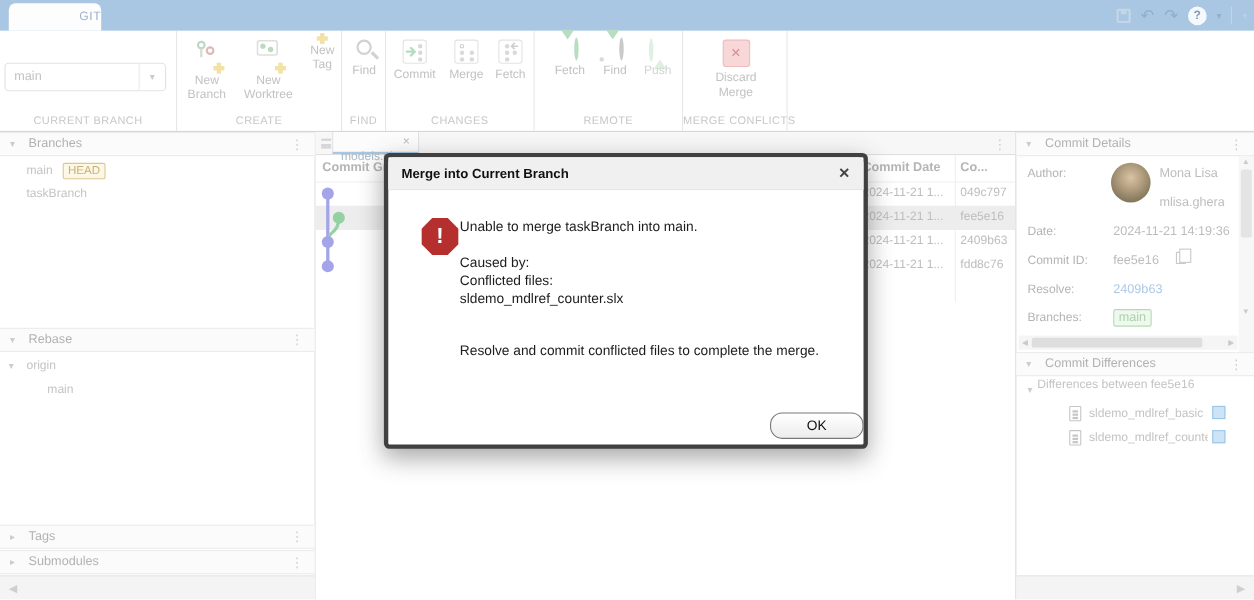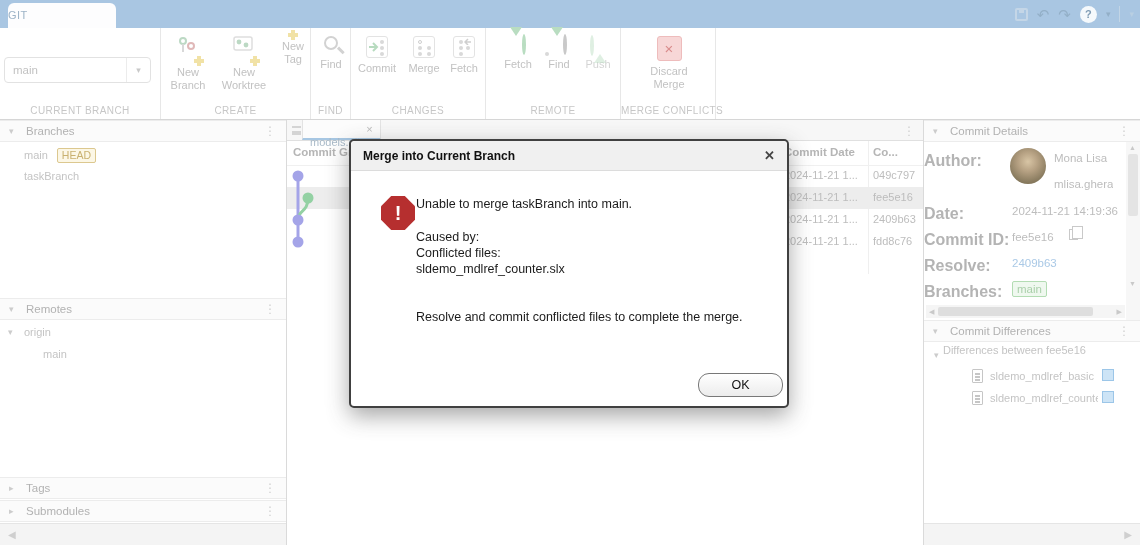--- a/index.html
+++ b/index.html
@@ -2,22 +2,22 @@
 <html><head>
 <meta charset="utf-8">
 <style>
   * { margin:0; padding:0; box-sizing:border-box; }
   html,body { width:1140px; height:545px; }
   body { font-family:"Liberation Sans", sans-serif; background:#fff; position:relative; overflow:hidden; }
   .abs { position:absolute; }
 
   
   #titlebar { left:0; top:0; width:1140px; height:28px; background:#a9c6e2; }
-  #git-tab { left:8px; top:3px; width:108px; height:25px; background:#fdfdfe; border-radius:6px 6px 0 0;
-             text-align:left; line-height:25px; font-size:11px; color:#9db3c7; letter-spacing:.5px; }
+  #git-tab { left:8px; top:3px; width:84px; height:25px; background:#fdfdfe; border-radius:6px 6px 0 0;
+             text-align:right; line-height:25px; font-size:11px; color:#9db3c7; letter-spacing:.5px; }
   #qab { right:6px; top:0; height:28px; display:flex; align-items:center; gap:9px; }
   .qab-glyph { color:#93afc7; font-size:15px; line-height:1; }
   .floppy { width:13px; height:13px; border:2px solid #c4d6e7; border-radius:2px; position:relative; }
   .floppy:before { content:""; position:absolute; left:2px; top:-1px; width:5px; height:4px; background:#c4d6e7; }
   .help-circle { width:17px; height:17px; border-radius:50%; background:#f5f9fc; color:#7f9cb5;
                  font-size:11px; font-weight:bold; text-align:center; line-height:17px; }
   .qab-sep { width:1px; height:16px; background:#c2d5e6; }
   .chev-dim { color:#b9cfe2; }
 
   
@@ -74,42 +74,42 @@
   #doc-kebab { right:8px; top:4px; font-size:12px; color:#cfcfcf; }
   .colhead { position:absolute; top:26px; font-size:11.5px; font-weight:bold; color:#b5b5b5; white-space:nowrap; }
   .gridline-v { position:absolute; top:21px; width:1px; height:133px; background:#efefef; }
   .commit-row { position:absolute; left:0; width:636px; height:22px; }
   .row-sel { background:#ededed; }
   .cell-date { position:absolute; left:497px; top:4px; width:74px; overflow:hidden; font-size:11px; color:#bdbdbd; white-space:nowrap; }
   .cell-id { position:absolute; left:586px; top:4px; width:46px; overflow:hidden; font-size:11px; color:#bdbdbd; white-space:nowrap; }
 
   
   #right-panel { left:923px; top:120px; width:217px; height:425px; background:#fff; border-left:1px solid #dadada; }
-  .det-label { position:absolute; left:0; font-size:16px; font-weight:bold; color:#b4b4b4; }
+  .det-label { position:absolute; left:10px; font-size:11px; font-weight:normal; color:#b4b4b4; }
   .det-value { position:absolute; font-size:11.5px; color:#bdbdbd; white-space:nowrap; }
   #avatar { left:86px; top:28px; width:36px; height:36px; border-radius:50%;
             background:radial-gradient(circle at 50% 38%, #d8c5a5 0%, #b5a082 35%, #8a7c60 70%, #6e6549 100%); }
   #copy-icon { left:145px; top:109px; width:9px; height:11px; border:1.5px solid #c9c9c9; background:#fff; }
   #copy-icon:before { content:""; position:absolute; left:2px; top:-4px; width:9px; height:11px;
                       border:1.5px solid #c9c9c9; background:#fff; }
   #parents-link { color:#aac9e6; }
   #branch-badge { border:1px solid #b3dcb3; background:#eff8ef; color:#abd0ab; padding:0 4px; border-radius:2px; line-height:14px; }
   .hscroll { position:absolute; left:2px; top:185px; width:199px; height:13px; background:#f5f5f5; }
   .hscroll .thumb { position:absolute; left:12px; top:2px; width:155px; height:9px; background:#dedede; border-radius:2px; }
   .hs-arrow { position:absolute; top:3px; font-size:7px; color:#c9c9c9; }
   .vscroll { position:absolute; right:0; top:22px; width:14px; height:178px; background:#f7f7f7; }
   .vscroll .thumb { position:absolute; left:2px; top:12px; width:10px; height:62px; background:#e4e4e4; border-radius:2px; }
   .vs-arrow { position:absolute; left:3px; font-size:7px; color:#c9c9c9; }
   .doc-icon { position:absolute; width:11px; height:14px; border:1px solid #c6c6c6; border-radius:1px; }
   .doc-icon:before { content:""; position:absolute; left:2px; top:3px; width:5px; height:1.5px; background:#c6c6c6;
                      box-shadow:0 3px 0 #c6c6c6, 0 6px 0 #c6c6c6; }
   .diff-check { position:absolute; width:12px; height:12px; background:#cde4f6; border:1px solid #9cc6e8; }
 
   
-  #dialog { left:349px; top:139px; width:440px; height:269px; background:#fff; border:2px solid #404040;
+  #dialog { left:349px; top:139px; width:440px; height:269px; background:#fff; border:4px solid #404040;
             border-radius:5px; box-shadow:0 8px 22px rgba(60,60,60,.45); z-index:50; }
   #dialog-titlebar { position:absolute; left:0; top:0; width:100%; height:30px; background:#f0f0f0;
                      border-bottom:1px solid #dcdcdc; border-radius:5px 5px 0 0; }
   #dialog-title { position:absolute; left:12px; top:8px; font-size:12px; font-weight:bold; color:#111; }
   #dialog-close { position:absolute; right:12px; top:7px; font-size:13px; font-weight:bold; color:#444; }
   #dlg-octagon { position:absolute; left:30px; top:55px; width:34px; height:34px; background:#b62f2f;
                  clip-path:polygon(30% 0,70% 0,100% 30%,100% 70%,70% 100%,30% 100%,0 70%,0 30%);
                  color:#fff; font-weight:bold; font-size:20px; text-align:center; line-height:34px; }
   .dlg-text { position:absolute; left:65px; width:345px; font-size:12.5px; color:#1c1c1c; line-height:16px; }
   #dlg-ok { position:absolute; left:347px; top:232px; width:85px; height:24px; border:1px solid #787878;
@@ -258,21 +258,21 @@
     <span class="hdr-text">Branches</span>
     <span class="kebab">⋮</span>
   </div>
   <div class="abs tree-text" style="left:24px;top:28px">
     <span>main</span><span id="head-badge">HEAD</span>
   </div>
   <div class="abs tree-text" style="left:24px;top:50px">taskBranch</div>
 
   <div class="panel-hdr" style="top:178px">
     <span class="caret">▾</span>
-    <span class="hdr-text">Remotes</span>
+    <span class="hdr-text">Rebase</span>
     <span class="kebab">⋮</span>
   </div>
   <div class="abs tree-text" style="left:24px;top:206px">
     <span style="position:absolute;left:-16px;top:1px;font-size:9px;color:#cccccc">▾</span>
     <span>origin</span>
   </div>
   <div class="abs tree-text" style="left:43px;top:228px">main</div>
 
   <div class="panel-hdr" style="top:357px">
     <span class="caret">▸</span>

